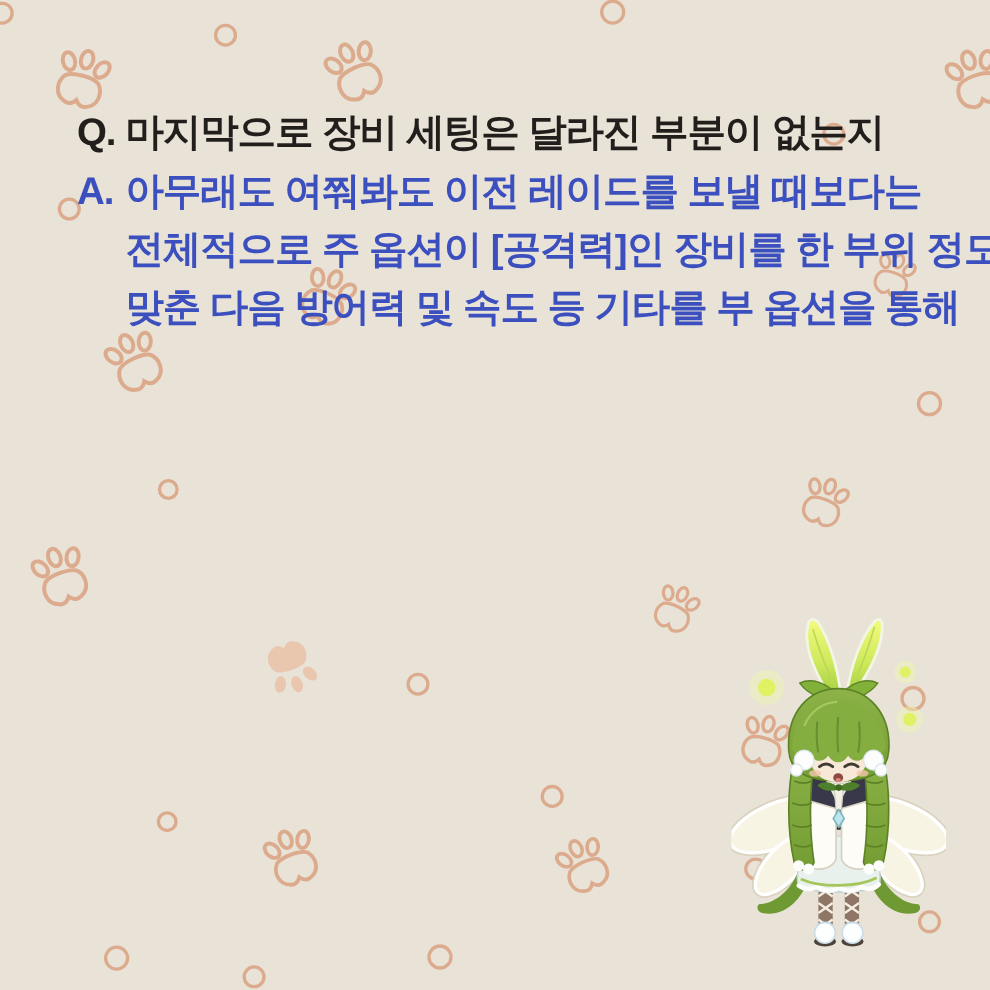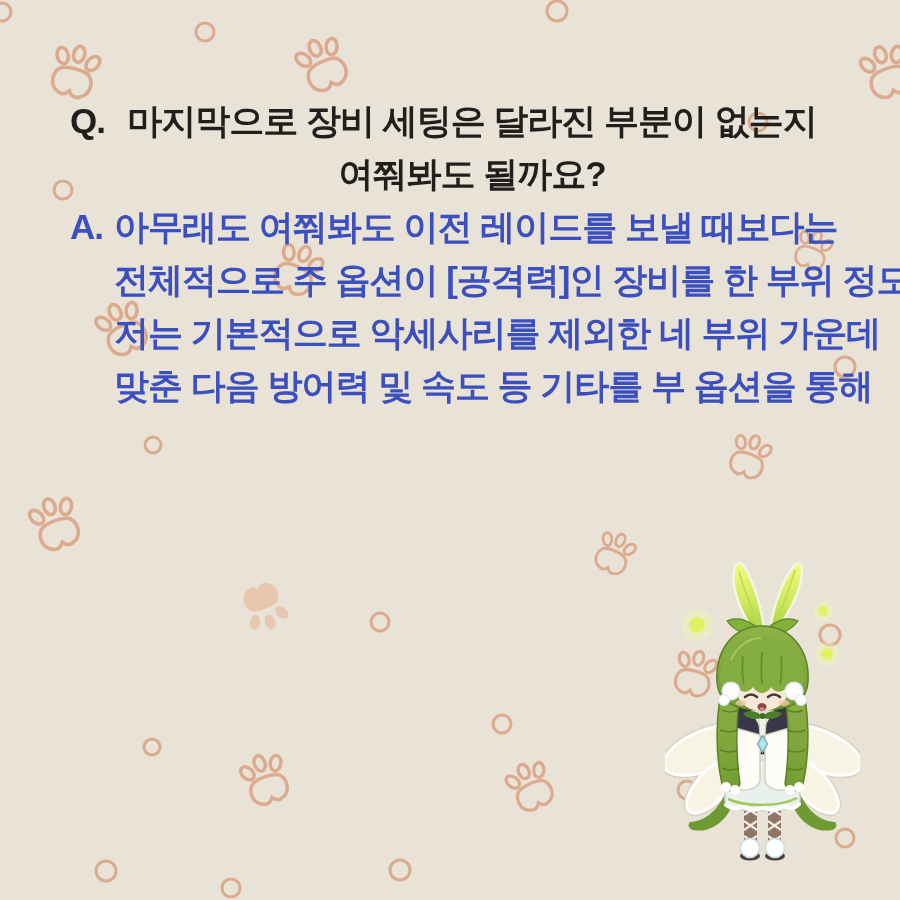--- a/index.html
+++ b/index.html
@@ -7,21 +7,21 @@
     width:900px;height:900px;position:relative;overflow:hidden;
     font-family:"Liberation Sans","DejaVu Sans",sans-serif;
   }
   #decor{position:absolute;left:0;top:0;width:900px;height:900px;}
   .qa{
     position:absolute;left:70px;top:94px;width:760px;
     font-weight:700;font-size:35px;line-height:53px;letter-spacing:-1px;
   }
   .block{position:relative;padding-left:44px;}
   .marker{position:absolute;left:0;top:0;height:53px;line-height:53px;}
-  .line{margin:0;height:53px;white-space:nowrap;text-align:center;}
+  .line{margin:0;height:53px;white-space:nowrap;}
   .q-block{color:var(--q-color,#211e1c);}
   .a-block{color:var(--a-color,#3b4fbe);}
   #character{position:absolute;left:665px;top:560px;width:195px;height:305px;}
 </style>
 </head>
 <body style="background: rgb(232, 226, 215);">
 
 <svg id="decor" viewBox="0 0 900 900">
     <g transform="translate(75 70) rotate(15) scale(1.2)">
       <path d="M -13,2 C -18,8 -17,18 -9,21 C -5,23 -2,21 0,18 C 2,21 5,23 9,21 C 17,18 18,8 13,2 C 8,-2 -8,-2 -13,2 Z" fill="none" stroke="#dcab8d" stroke-width="3"></path>
@@ -122,27 +122,25 @@
     <circle cx="823" cy="611" r="10" fill="#f0f9b0" opacity="0.45"></circle>
     <circle cx="823" cy="611" r="5" fill="#dff25e" opacity="0.95"></circle>
     <circle cx="827" cy="654" r="12" fill="#f0f9b0" opacity="0.45"></circle>
     <circle cx="827" cy="654" r="6" fill="#dff25e" opacity="0.95"></circle>
   </svg>
 
 <main class="qa">
   <section class="block q-block">
     <span class="marker">Q.</span>
     <p class="line">마지막으로 장비 세팅은 달라진 부분이 없는지</p>
-    <p class="line">여쭤봐도 될까요?</p>
   </section>
   <section class="block a-block">
     <span class="marker">A.</span>
     <p class="line">아무래도 여쭤봐도 이전 레이드를 보낼 때보다는</p>
     <p class="line">전체적으로 주 옵션이 [공격력]인 장비를 한 부위 정도씩</p>
-    <p class="line">저는 기본적으로 악세사리를 제외한 네 부위 가운데</p>
     <p class="line">맞춘 다음 방어력 및 속도 등 기타를 부 옵션을 통해</p>
   </section>
 </main>
 
 <svg id="character" viewBox="0 0 195 305">
   <defs>
     <linearGradient id="leafG" x1="0" x2="0" y1="0" y2="1">
       <stop offset="0" stop-color="#f3fa7e"></stop>
       <stop offset="0.55" stop-color="#cfe95c"></stop>
       <stop offset="1" stop-color="#9fcc3f"></stop>

